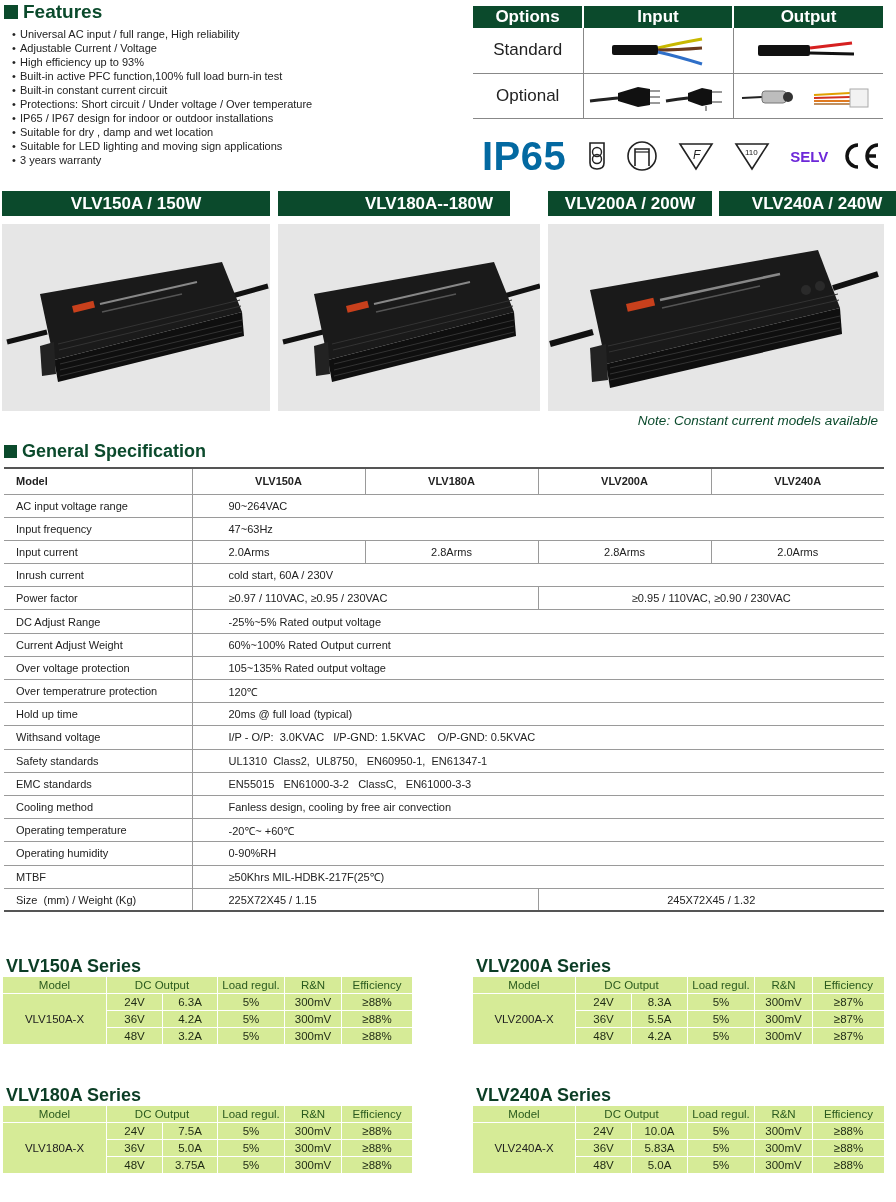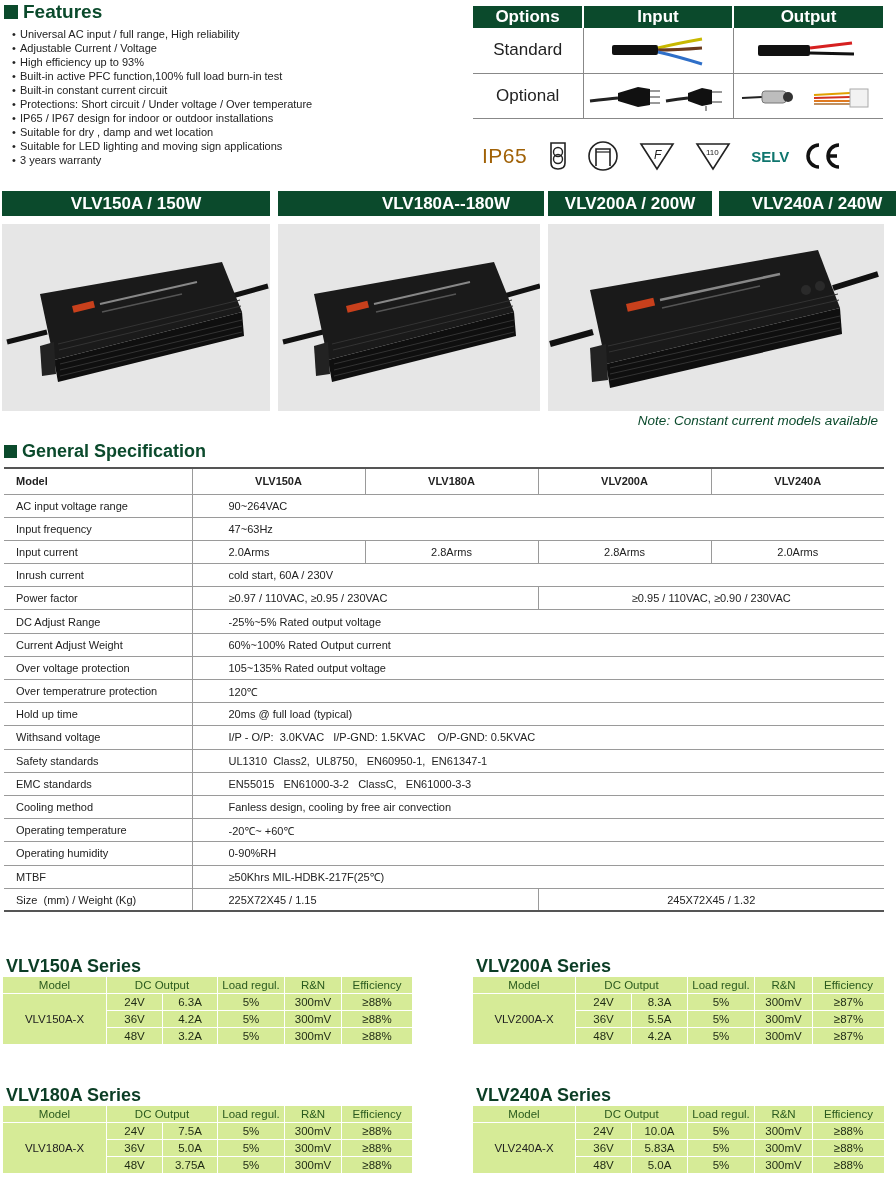--- a/index.html
+++ b/index.html
@@ -18,23 +18,23 @@
   .opt-table { position: absolute; left: 473px; top: 6px; width: 410px; border-collapse: collapse; table-layout: fixed; }
   .opt-table th { background: #0b4a2c; color: #fff; font-size: 17px; font-weight: bold; height: 22px; text-align: center; border-left: 2px solid #fff; }
   .opt-table th:first-child { border-left: none; }
   .opt-table td { height: 45px; border-bottom: 1px solid #888; border-left: 1px solid #888; text-align: center; font-size: 17px; color: #222; }
   .opt-table td:first-child { border-left: none; }
   .opt-table tr:first-child td { border-top: 1px solid #888; }
   .cable { display: inline-block; vertical-align: middle; }
 
   
   .cert-row { position: absolute; left: 482px; top: 138px; height: 36px; display: flex; align-items: center; }
-  .ip65 { font-size: 21px; font-weight: normal; color: #a16207; letter-spacing: 0.5px; margin-right: 22px; }
+  .ip65 { font-size: 40px; font-weight: bold; color: #0369a1; letter-spacing: 0.5px; margin-right: 22px; }
   .cert-ico { margin-right: 20px; display: inline-block; }
-  .selv { font-size: 15px; font-weight: bold; color: #0f766e; margin-right: 14px; }
+  .selv { font-size: 15px; font-weight: bold; color: #6d28d9; margin-right: 14px; }
 
   
   .banner { position: absolute; top: 191px; height: 25px; background: #0b4a2c; color: #fff; font-weight: bold; font-size: 17px; display: flex; align-items: center; justify-content: center; }
   .photo { position: absolute; top: 224px; height: 187px; background: #e6e6e6; overflow: hidden; }
   .note { position: absolute; right: 18px; top: 413px; font-size: 13.5px; font-style: italic; color: #0b4a2c; }
 
   
   #spec-title { left: 4px; top: 441px; font-size: 18px; }
   #spec-title .sq { width: 13px; height: 13px; margin-right: 5px; }
   .spec-table { position: absolute; left: 4px; top: 467px; width: 880px; border-collapse: collapse; table-layout: fixed; font-size: 11px; color: #222; }
@@ -151,21 +151,21 @@
     <text x="11" y="14" font-family="Liberation Sans, sans-serif" font-size="8" fill="#222">110</text>
   </svg>
   <span class="selv">SELV</span>
   <svg width="40" height="30" viewBox="0 0 40 30">
     <path d="M16 4 A11 11 0 1 0 16 26" fill="none" stroke="#111" stroke-width="3.5"></path>
     <path d="M36 4 A11 11 0 1 0 36 26 M24 15 H34" fill="none" stroke="#111" stroke-width="3.5"></path>
   </svg>
 </div>
 
 <div class="banner" style="left:2px;width:268px;">VLV150A / 150W</div>
-<div class="banner" style="left:278px;width:266px;padding-left:70px;">VLV180A--180W</div>
+<div class="banner" style="left:278px;width:232px;padding-left:70px;">VLV180A--180W</div>
 <div class="banner" style="left:548px;width:164px;">VLV200A / 200W</div>
 <div class="banner" style="left:719px;width:196px;">VLV240A / 240W</div>
 
 <div class="photo" style="left:2px;width:268px;">
   <svg width="268" height="187" viewBox="0 0 268 187">
     <path d="M5 118 L45 108" stroke="#111" stroke-width="5"></path>
     <path d="M230 72 L266 62" stroke="#111" stroke-width="5"></path>
     <path d="M38 70 L220 38 L240 88 L52 136 Z" fill="#1a1a1a"></path>
     <path d="M52 136 L240 88 L242 112 L56 158 Z" fill="#0f0f0f"></path>
     <path d="M56 120 L238 76 M57 126 L239 82 M58 140 L240 96 M58 146 L240 102 M58 152 L240 108" stroke="#333" stroke-width="1"></path>

